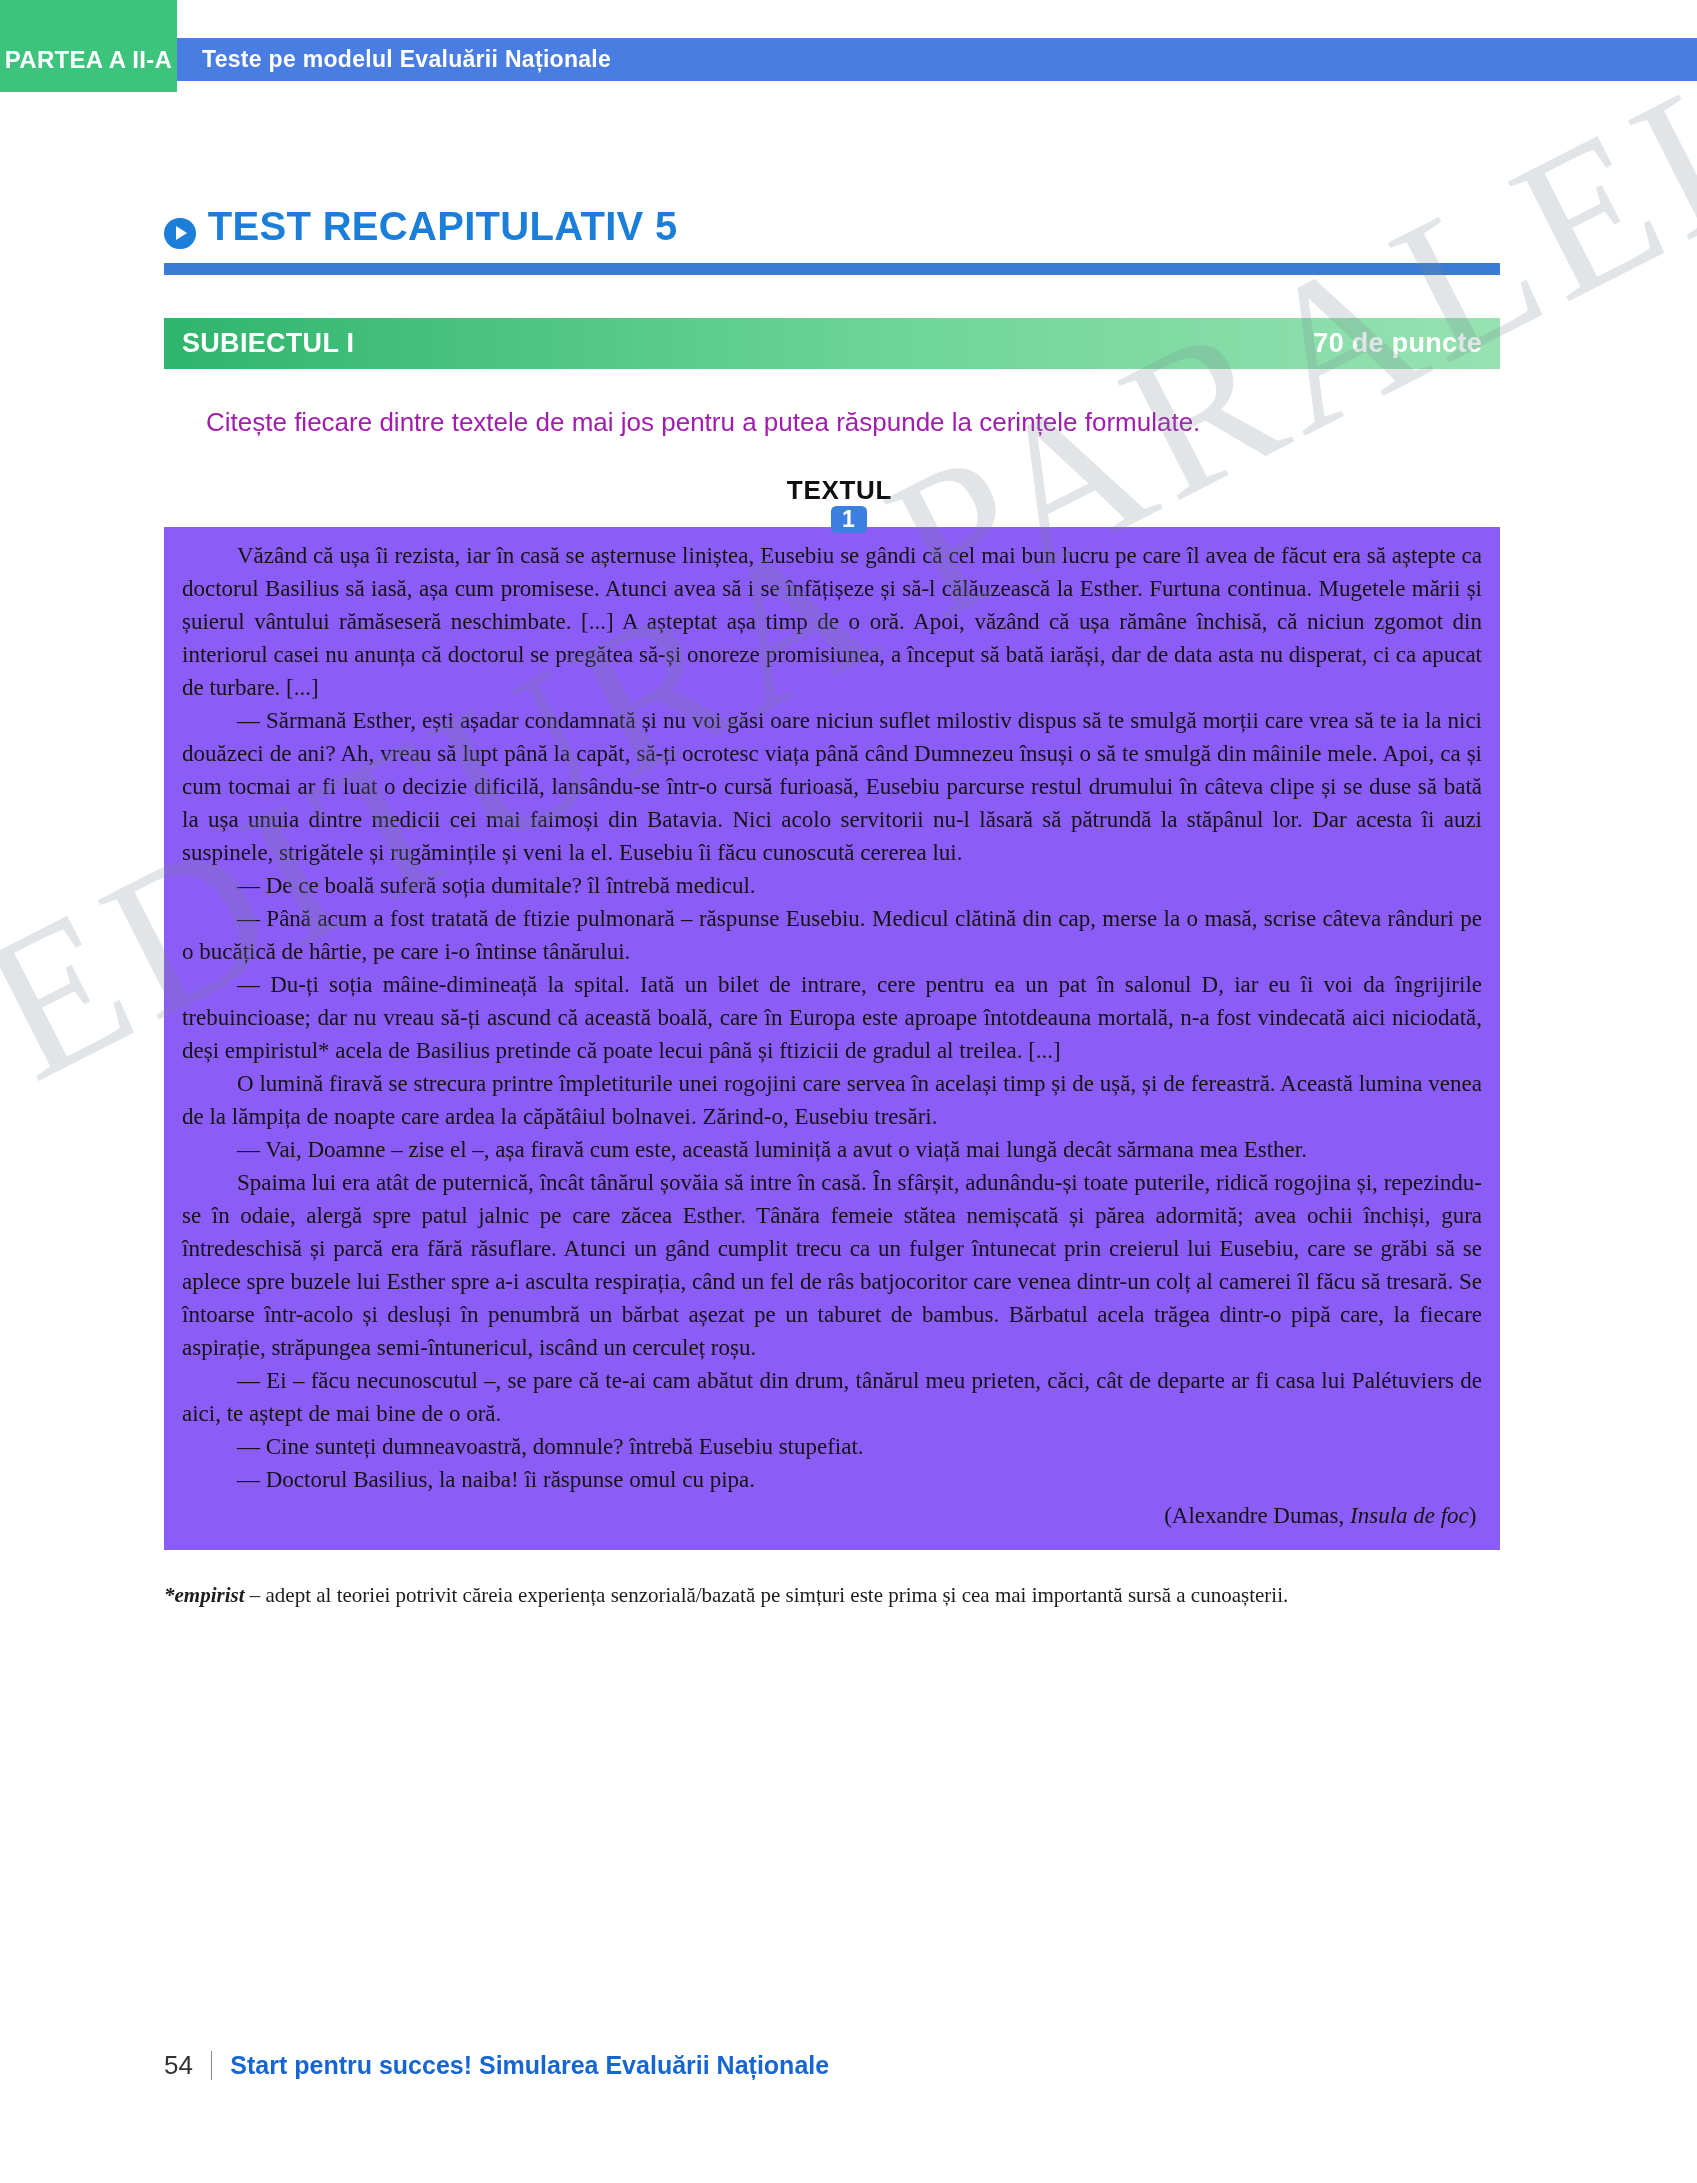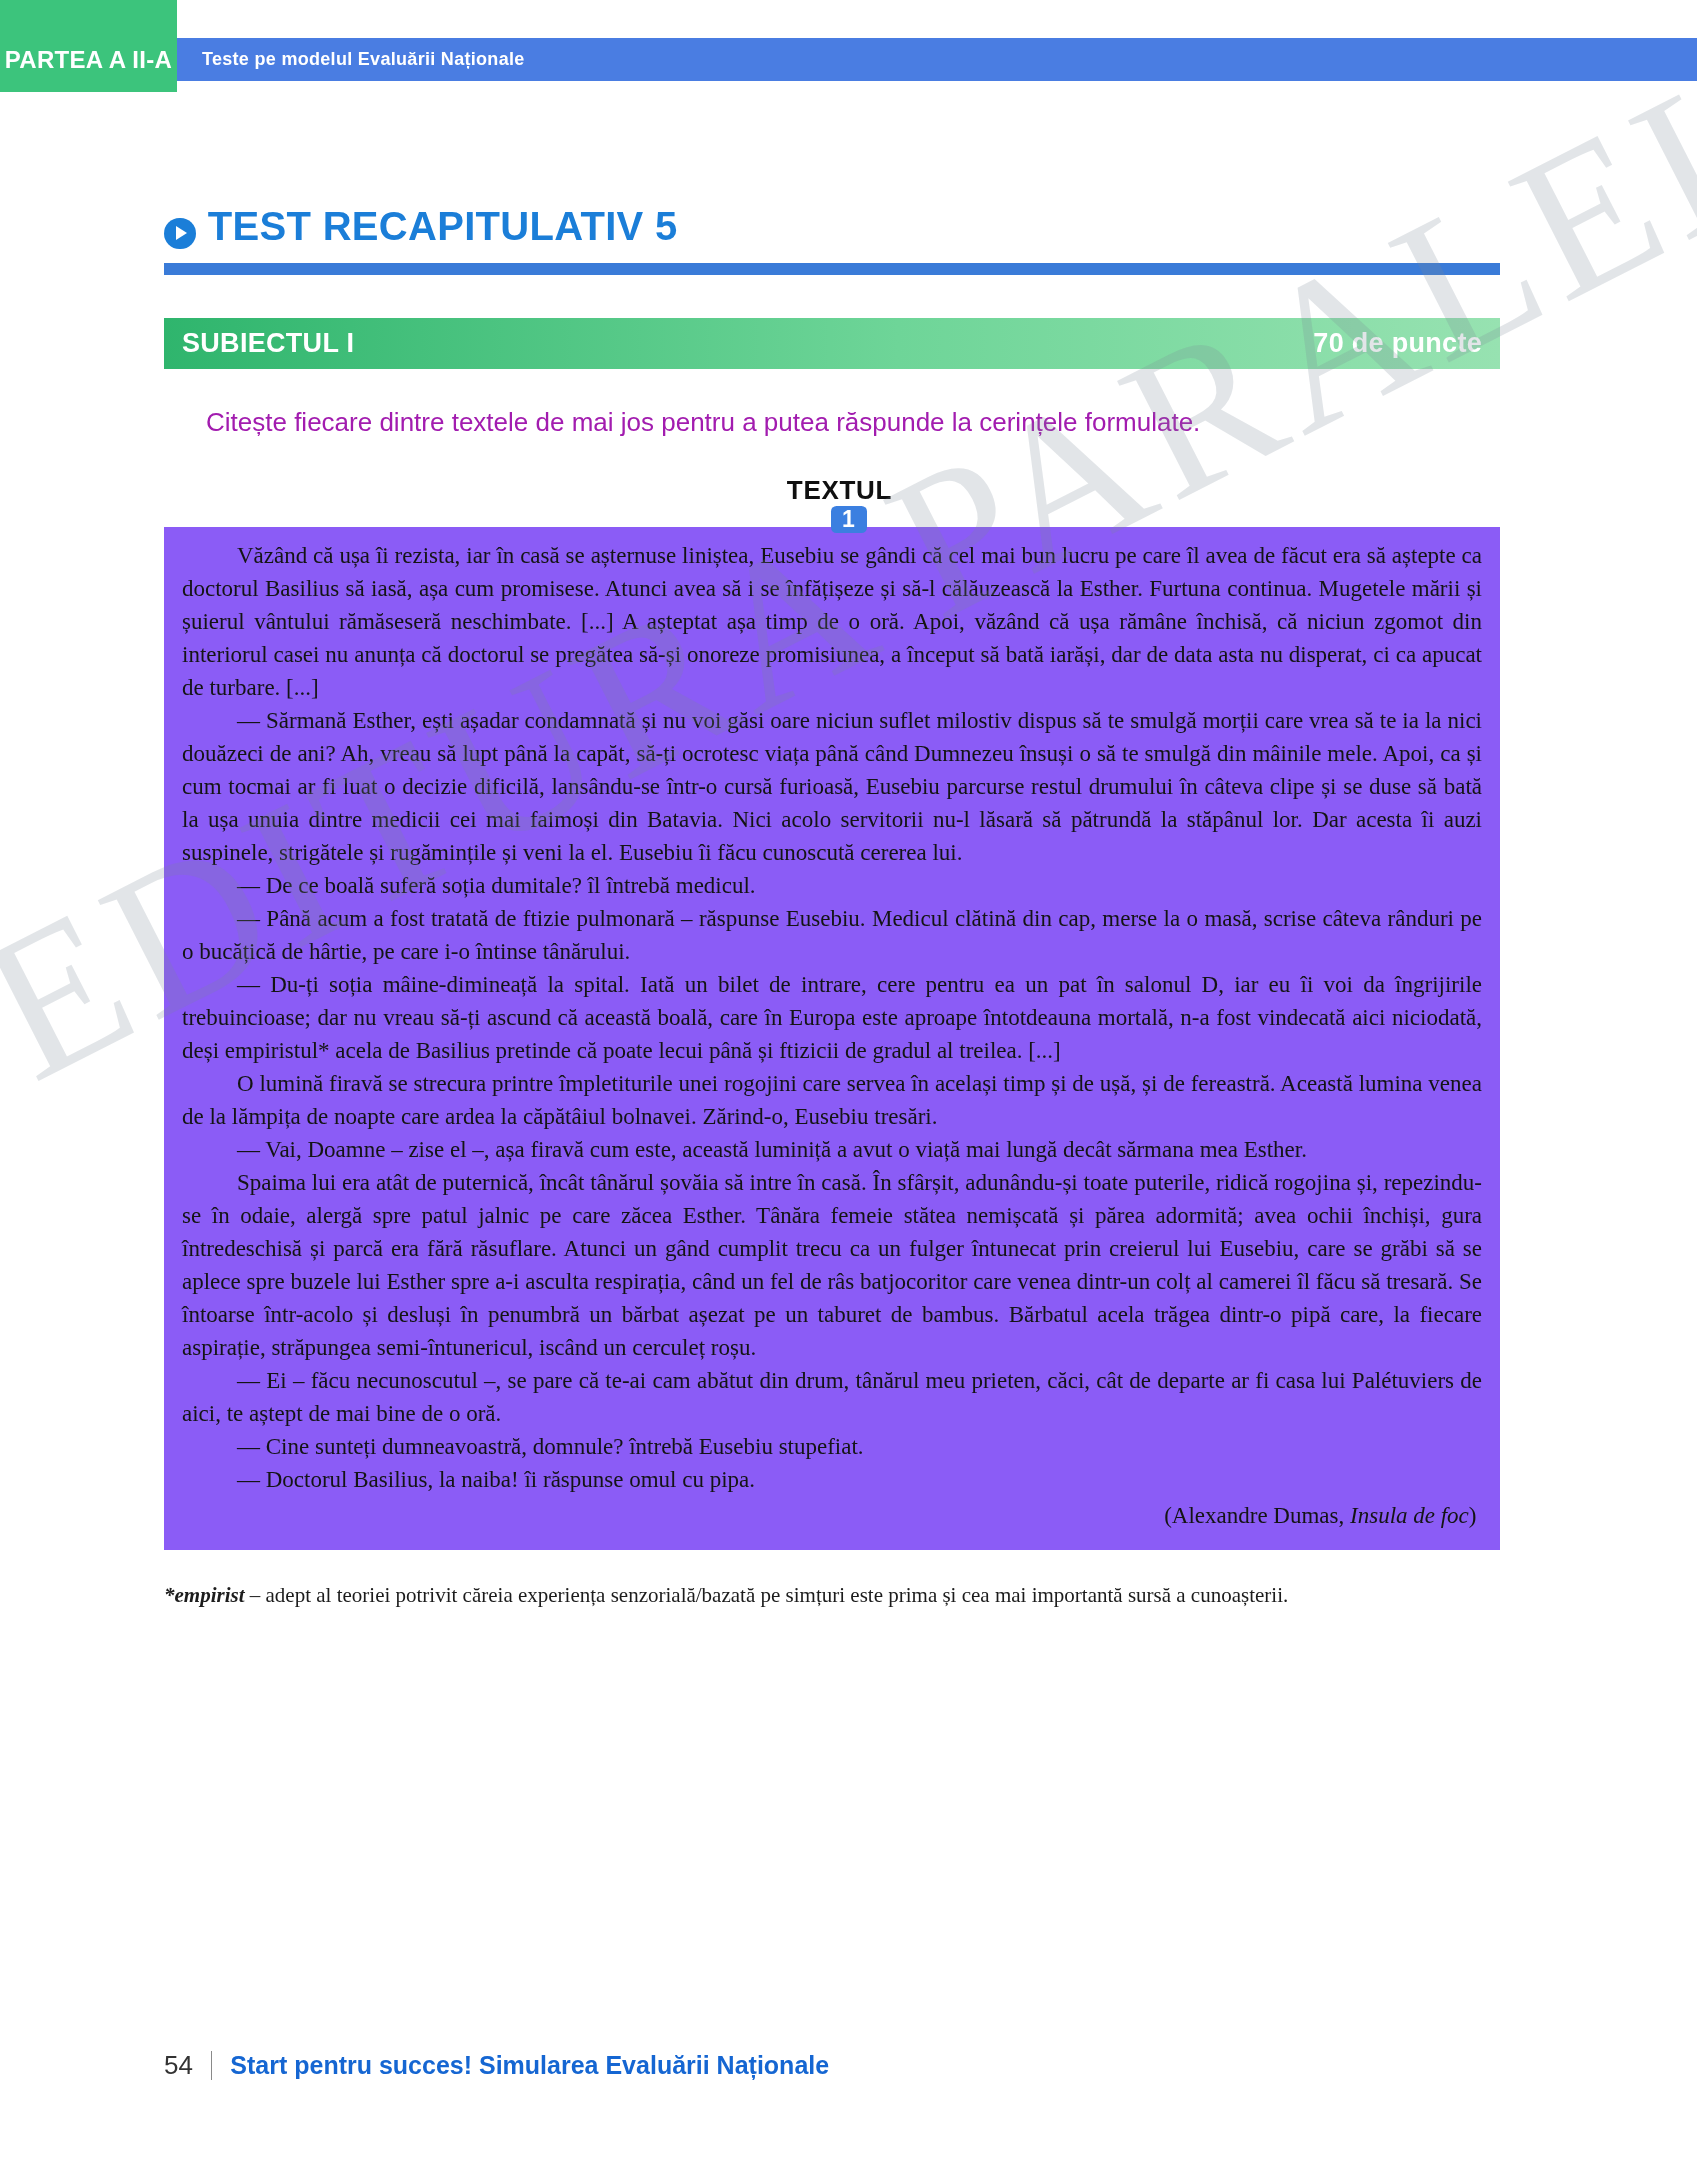--- a/index.html
+++ b/index.html
@@ -14,21 +14,21 @@
 
   
   .header-blue-bar {
     position: absolute;
     left: 177px; right: 0; top: 38px; height: 43px;
     background: #4a7de2;
     display: flex; align-items: center;
     padding-left: 25px;
   }
   .header-blue-bar .section-title {
-    color: #ffffff; font-weight: bold; font-size: 18px; letter-spacing: 0.3px;
+    color: #ffffff; font-weight: bold; font-size: 23px; letter-spacing: 0.3px;
   }
   .part-badge {
     position: absolute;
     left: 0; top: 0; width: 177px; height: 92px;
     background: #3cc47c;
     display: flex; align-items: flex-end; justify-content: center;
   }
   .part-badge span {
     color: #ffffff; font-weight: bold; font-size: 24px; letter-spacing: 0.3px;
     margin-bottom: 18px;

